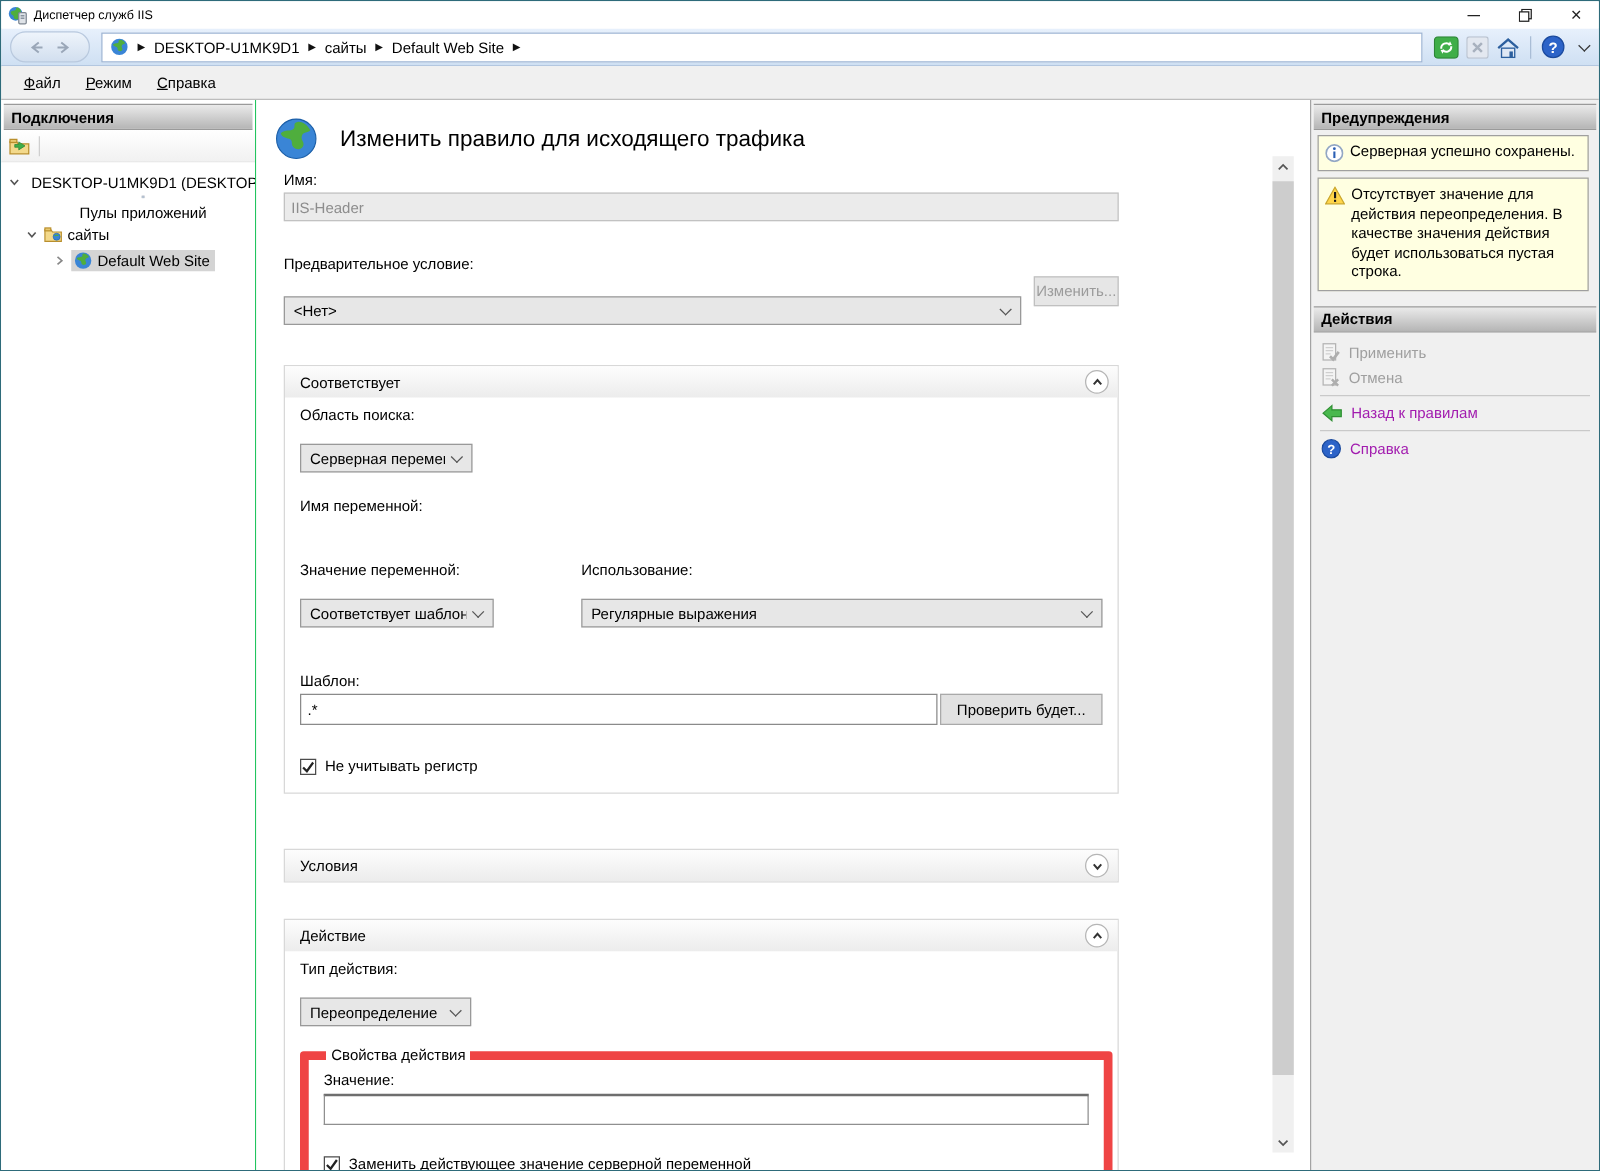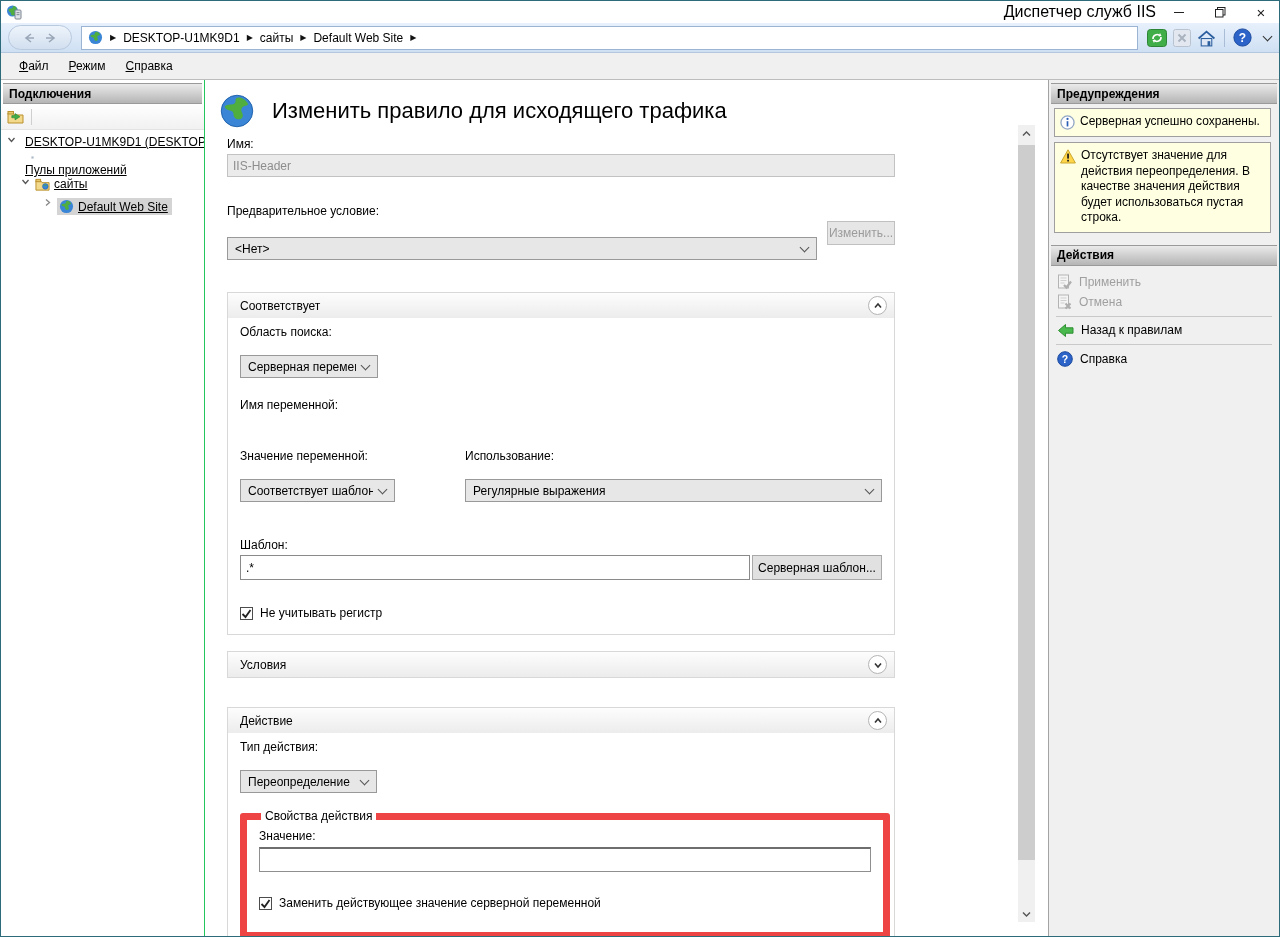--- a/index.html
+++ b/index.html
@@ -2,21 +2,21 @@
 <html><head>
 <meta charset="utf-8">
 <style>
   *{box-sizing:border-box;}
   html,body{margin:0;padding:0;}
   body{background:#9a9a9a;font-family:"Liberation Sans",sans-serif;}
   .window{width:1280px;height:937px;background:#fff;border:1px solid #2e6b7a;display:flex;flex-direction:column;font-size:12px;color:#000;}
 
   
   .titlebar{height:22px;flex:0 0 auto;display:flex;align-items:center;gap:5px;padding-left:5px;background:#fff;}
-  .title-text{flex:1;font-size:16px;text-align:right;}
+  .title-text{flex:1;font-size:10px;}
   .win-btn{width:36px;height:100%;display:flex;align-items:center;justify-content:center;color:#222;}
   .min-glyph{display:inline-block;width:10px;border-top:1px solid #222;}
   .close-glyph{font-size:15px;line-height:1;}
 
   
   .addressbar{height:30px;flex:0 0 auto;display:flex;align-items:center;gap:9px;padding:2px 7px;
     background:linear-gradient(#e7f0fc,#cfe0f3);border-bottom:1px solid #b3c7e0;}
   .nav-pill{width:64px;height:25px;border-radius:13px;background:linear-gradient(#eef4fb,#d2dfef);
     border:1px solid #b9c9de;display:flex;align-items:center;justify-content:center;gap:10px;flex:0 0 auto;}
   .crumb-field{flex:1;height:24px;background:#fff;border:1px solid #9cb4d4;display:flex;align-items:center;gap:7px;padding:0 6px;overflow:hidden;}
@@ -34,38 +34,38 @@
   .body{flex:1;display:flex;min-height:0;background:#f0f0f0;}
 
   .panel-header{height:21px;background:linear-gradient(#eaeaea,#b5b5b5);border:1px solid #9a9a9a;border-left:none;border-right:none;
     font-weight:bold;display:flex;align-items:center;padding:0 6px;margin:3px 2px 0 2px;flex:0 0 auto;}
 
   
   .sidebar{width:204px;flex:0 0 auto;background:#fff;border-right:1px solid #22c55e;display:flex;flex-direction:column;overflow:hidden;}
   .sidebar-toolbar{height:26px;display:flex;align-items:center;gap:7px;padding:2px 6px;background:linear-gradient(#ffffff,#f1f1f1);border-bottom:1px solid #e3e3e3;}
   .tb-sep{width:1px;height:16px;background:#cfcfcf;}
   .tree{flex:1;padding-top:5px;background:#fff;}
-  .tree-row{height:21px;display:flex;align-items:flex-start;gap:4px;white-space:nowrap;overflow:hidden;text-decoration:underline;}
+  .tree-row{height:21px;display:flex;align-items:center;gap:4px;white-space:nowrap;overflow:hidden;}
   .tw{width:12px;display:flex;justify-content:center;flex:0 0 auto;}
   .sel{background:#d4d4d4;display:flex;align-items:center;gap:4px;padding:1px 4px 1px 2px;}
 
   
   .center{flex:1;background:#fff;border-right:1px solid #a3a3a3;position:relative;overflow:hidden;}
   .page-header{display:flex;align-items:center;gap:17px;margin:13px 0 0 14px;}
-  .page-title{font-size:22px;}
+  .page-title{font-size:18px;}
   .form{width:668px;margin-left:22px;}
   .lbl{display:block;}
   .inp{height:23px;border:1px solid #8a8a8a;background:#fff;display:flex;align-items:center;padding:0 5px;white-space:nowrap;overflow:hidden;}
   .inp.disabled{background:#ebebeb;border-color:#c2c2c2;color:#8d8d8d;}
   .combo{height:23px;border:1px solid #999;background:#e7e7e7;display:flex;align-items:center;padding:0 7px;white-space:nowrap;overflow:hidden;margin-top:16px;}
   .combo .val{flex:1;overflow:hidden;}
   .caret{width:7px;height:7px;border-right:1.4px solid #555;border-bottom:1.4px solid #555;transform:rotate(45deg);flex:0 0 auto;margin:-3px 1px 0 6px;}
   .btn{height:24px;background:#e1e1e1;border:1px solid #a9a9a9;display:flex;align-items:center;justify-content:center;padding:0 10px;white-space:nowrap;}
   .btn.disabled{color:#9b9b9b;background:#e6e6e6;border-color:#c0c0c0;}
-  .section{border:1px solid #d8d8d8;margin-top:16px;}
+  .section{border:1px solid #d8d8d8;margin-top:44px;}
   .section-header{height:25px;background:linear-gradient(#fdfdfd,#ececec);display:flex;align-items:center;justify-content:space-between;padding:0 7px 0 12px;}
   .circle-btn{width:19px;height:19px;border-radius:50%;border:1px solid #b5b5b5;background:#fff;display:flex;align-items:center;justify-content:center;flex:0 0 auto;}
   .section-body{padding:0 12px 14px;}
   .row{display:flex;}
   .cb{width:13px;height:13px;border:1px solid #4c4c4c;background:#fff;display:flex;align-items:center;justify-content:center;flex:0 0 auto;}
   .cb-row{display:flex;align-items:center;gap:7px;}
   fieldset.groupbox{border:7px solid #ef4444;border-radius:3px;margin:16px 0 0;padding:2px 12px 22px;width:650px;}
   fieldset.groupbox legend{padding:0 4px;margin-left:2px;font-size:12px;} .mt4{margin-top:4px;} .mt7{margin-top:7px;} .mt8{margin-top:8px;}
   .mt20{margin-top:20px;} .mt24{margin-top:24px;} .mt26{margin-top:26px;} .mt27{margin-top:27px;}
   .mt32{margin-top:32px;} .mt36{margin-top:36px;} .mt37{margin-top:37px;}
@@ -77,21 +77,21 @@
   .vs-btn.down{position:absolute;bottom:0;left:0;right:0;}
   .vs-thumb{background:#cdcdcd;margin-top:3px;height:715px;}
 
   
   .rightpanel{width:230px;flex:0 0 auto;background:#f0f0f0;display:flex;flex-direction:column;overflow:hidden;}
   .alert{margin:4px 8px 0 5px;background:#ffffe1;border:1px solid #9f9f9f;padding:5px 5px 6px 5px;display:flex;gap:5px;line-height:1.3;}
   .alert svg{flex:0 0 auto;margin-top:1px;}
   .actions-list{padding-top:6px;}
   .action-item{display:flex;align-items:center;gap:7px;padding:2px 4px 2px 8px;}
   .disabled-txt{color:#9f9f9f;}
-  .link{color:#000000;}
+  .link{color:#a21caf;}
   .sep{height:1px;background:#c9c9c9;margin:4px 7px;}
   .mt12{margin-top:12px;}
 </style>
 </head>
 <body>
 
 <div class="window">
 
   <div class="titlebar">
     <svg width="16" height="16" viewBox="0 0 16 16">
@@ -289,21 +289,21 @@
                 <div class="combo">
                   <span class="val">Регулярные выражения</span>
                   <span class="caret"></span>
                 </div>
               </div>
             </div>
 
             <span class="lbl mt36 mb3">Шаблон:</span>
             <div class="row" style="gap:2px;">
               <div class="inp" style="flex:1;height:25px;">.*</div>
-              <div class="btn" style="width:130px;height:25px;">Серверная шаблон...</div>
+              <div class="btn" style="width:130px;height:25px;">Проверить будет...</div>
             </div>
 
             <div class="cb-row mt26">
               <span class="cb">
                   <svg width="11" height="11">
                     <path d="M1.5 6 L4.5 9 L9.5 2" stroke="#222" stroke-width="1.8" fill="none"></path>
                   </svg>
                 </span>
               <span>Не учитывать регистр</span>
             </div>

